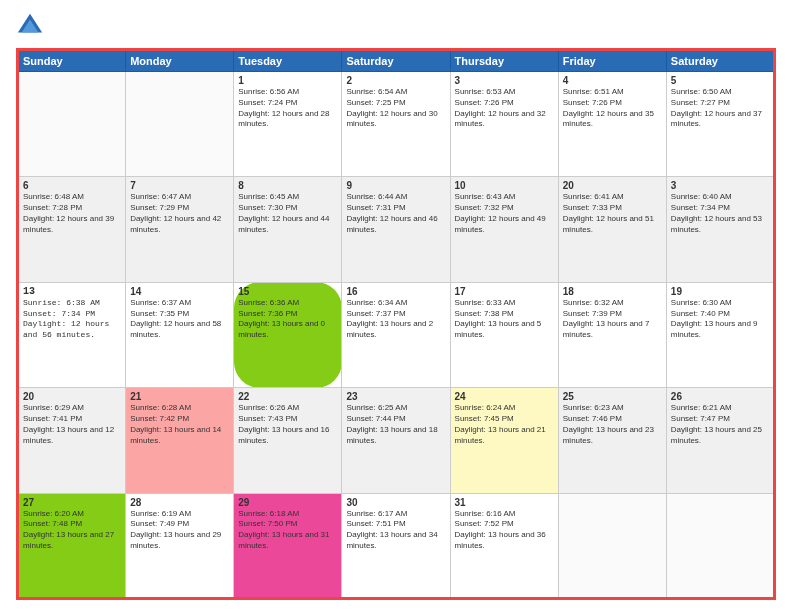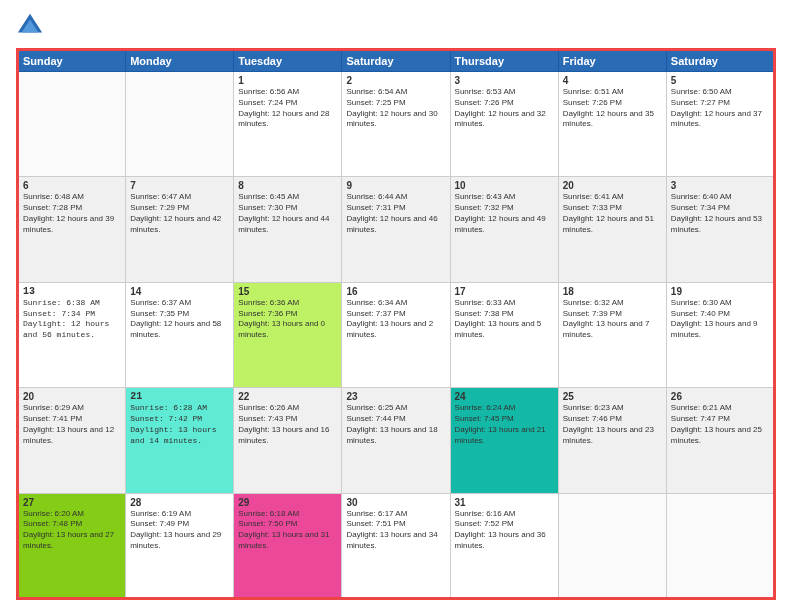--- a/index.html
+++ b/index.html
@@ -193,21 +193,21 @@
         </tr>
         <tr>
           <td style="background: rgb(255, 255, 255); font-family: Liberation Mono, monospace;">
             <span class="day-num">13</span>
             <div class="day-info">Sunrise: 6:38 AM<br>Sunset: 7:34 PM<br>Daylight: 12 hours and 56 minutes.</div>
           </td>
           <td style="background: rgb(255, 255, 255);">
             <span class="day-num">14</span>
             <div class="day-info">Sunrise: 6:37 AM<br>Sunset: 7:35 PM<br>Daylight: 12 hours and 58 minutes.</div>
           </td>
-          <td style="background: #bef264;">
+          <td style="background: #84cc16; border-radius: 26px;">
             <span class="day-num">15</span>
             <div class="day-info">Sunrise: 6:36 AM<br>Sunset: 7:36 PM<br>Daylight: 13 hours and 0 minutes.</div>
           </td>
           <td style="background: rgb(255, 255, 255);">
             <span class="day-num">16</span>
             <div class="day-info">Sunrise: 6:34 AM<br>Sunset: 7:37 PM<br>Daylight: 13 hours and 2 minutes.</div>
           </td>
           <td style="background: rgb(255, 255, 255);">
             <span class="day-num">17</span>
             <div class="day-info">Sunrise: 6:33 AM<br>Sunset: 7:38 PM<br>Daylight: 13 hours and 5 minutes.</div>
@@ -219,33 +219,33 @@
           <td style="background: rgb(255, 255, 255);">
             <span class="day-num">19</span>
             <div class="day-info">Sunrise: 6:30 AM<br>Sunset: 7:40 PM<br>Daylight: 13 hours and 9 minutes.</div>
           </td>
         </tr>
         <tr>
           <td style="background: rgb(240, 240, 240);">
             <span class="day-num">20</span>
             <div class="day-info">Sunrise: 6:29 AM<br>Sunset: 7:41 PM<br>Daylight: 13 hours and 12 minutes.</div>
           </td>
-          <td style="background: #5eead4; font-family: Liberation Mono, monospace;">
+          <td style="background: #fca5a5;">
             <span class="day-num">21</span>
             <div class="day-info">Sunrise: 6:28 AM<br>Sunset: 7:42 PM<br>Daylight: 13 hours and 14 minutes.</div>
           </td>
           <td style="background: rgb(240, 240, 240);">
             <span class="day-num">22</span>
             <div class="day-info">Sunrise: 6:26 AM<br>Sunset: 7:43 PM<br>Daylight: 13 hours and 16 minutes.</div>
           </td>
           <td style="background: rgb(240, 240, 240);">
             <span class="day-num">23</span>
             <div class="day-info">Sunrise: 6:25 AM<br>Sunset: 7:44 PM<br>Daylight: 13 hours and 18 minutes.</div>
           </td>
-          <td style="background: #14b8a6;">
+          <td style="background: #fef9c3;">
             <span class="day-num">24</span>
             <div class="day-info">Sunrise: 6:24 AM<br>Sunset: 7:45 PM<br>Daylight: 13 hours and 21 minutes.</div>
           </td>
           <td style="background: rgb(240, 240, 240);">
             <span class="day-num">25</span>
             <div class="day-info">Sunrise: 6:23 AM<br>Sunset: 7:46 PM<br>Daylight: 13 hours and 23 minutes.</div>
           </td>
           <td style="background: rgb(240, 240, 240);">
             <span class="day-num">26</span>
             <div class="day-info">Sunrise: 6:21 AM<br>Sunset: 7:47 PM<br>Daylight: 13 hours and 25 minutes.</div>

